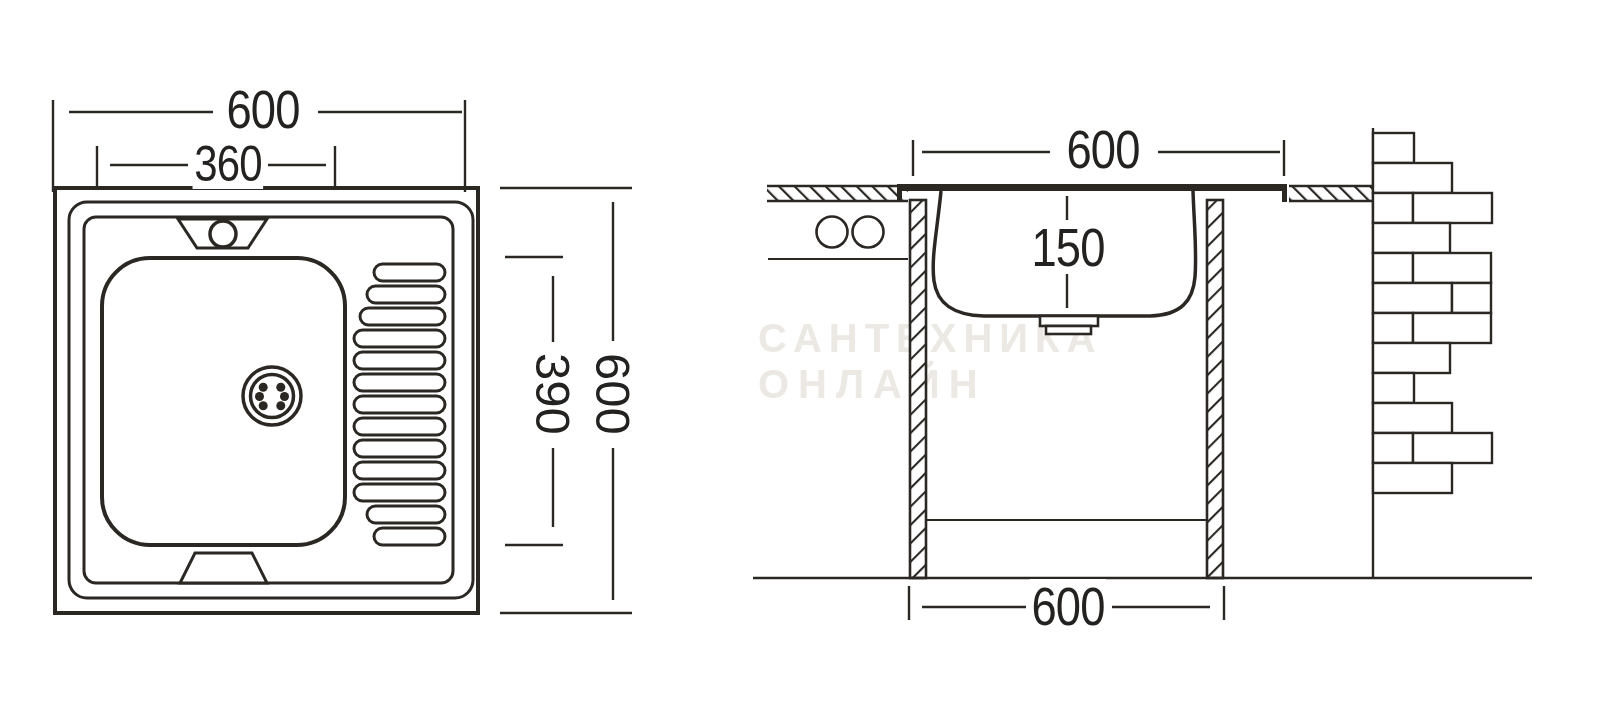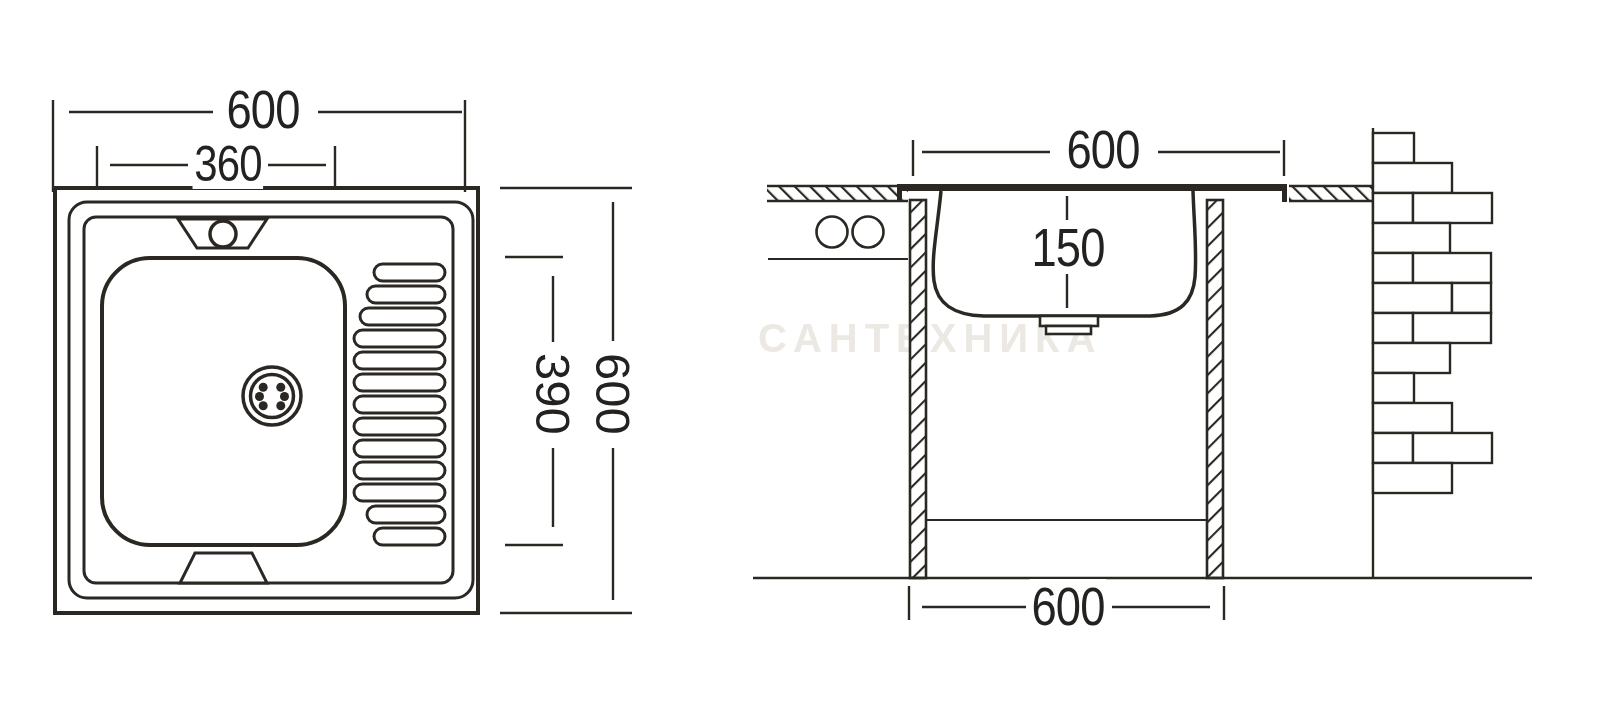--- a/index.html
+++ b/index.html
@@ -43,20 +43,21 @@
   }
   .watermark .wm2{letter-spacing:9px;margin-top:6px;}
 </style>
 </head>
 <body>
 
 <div class="canvas">
 
   <div class="watermark">
     <div class="wm1">САНТЕХНИКА</div>
+    <div class="wm2">ОНЛАЙН</div>
   </div>
 
   <svg width="1606" height="702" viewBox="0 0 1606 702">
     <defs>
       <pattern id="hatchCounter" patternUnits="userSpaceOnUse" width="11" height="11" patternTransform="rotate(-45)">
         <rect width="11" height="11" fill="#ffffff"></rect>
         <line x1="1" y1="0" x2="1" y2="11" stroke="#2b2824" stroke-width="2.4"></line>
       </pattern>
       <pattern id="hatchPost" patternUnits="userSpaceOnUse" width="13" height="13" patternTransform="rotate(45)">
         <rect width="13" height="13" fill="#ffffff"></rect>

